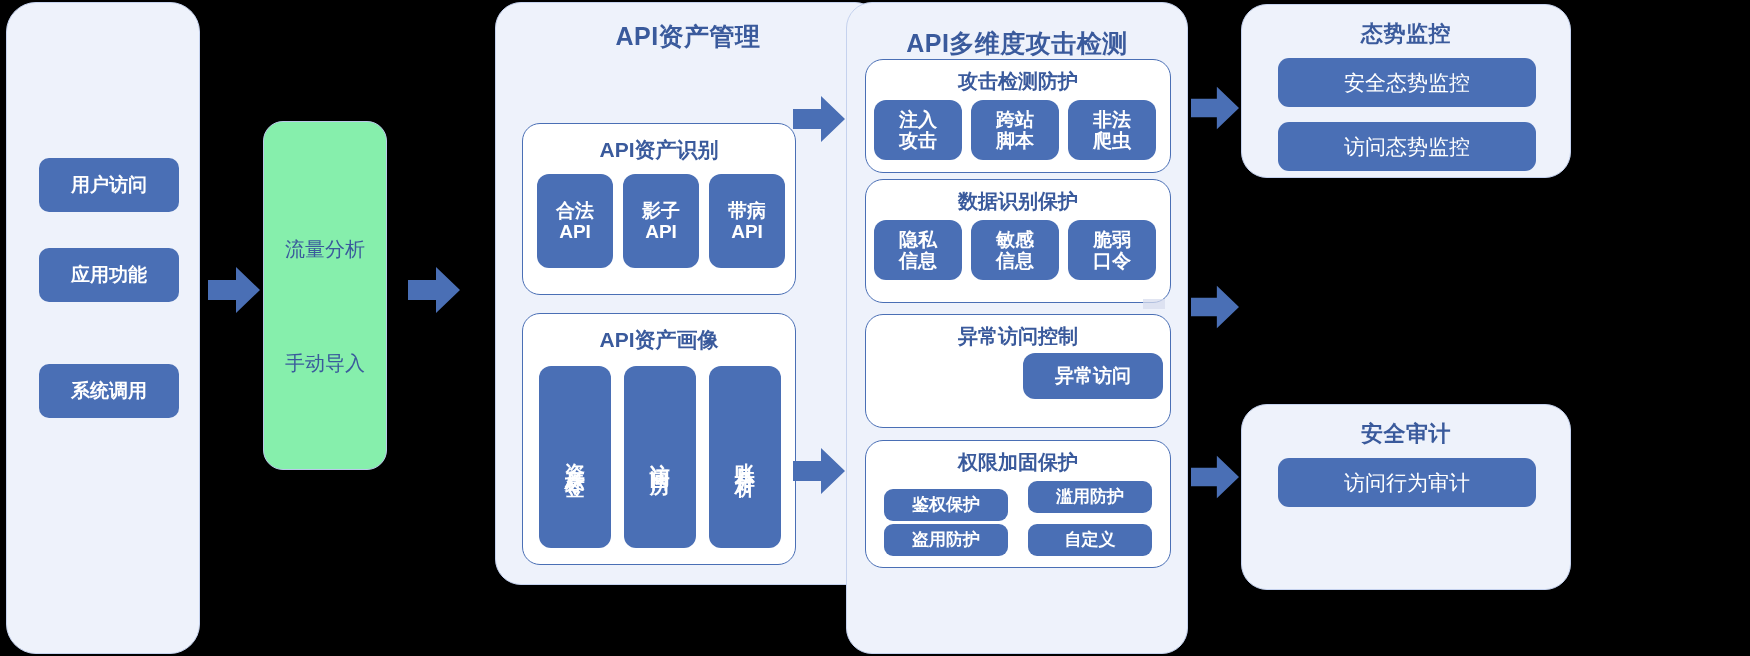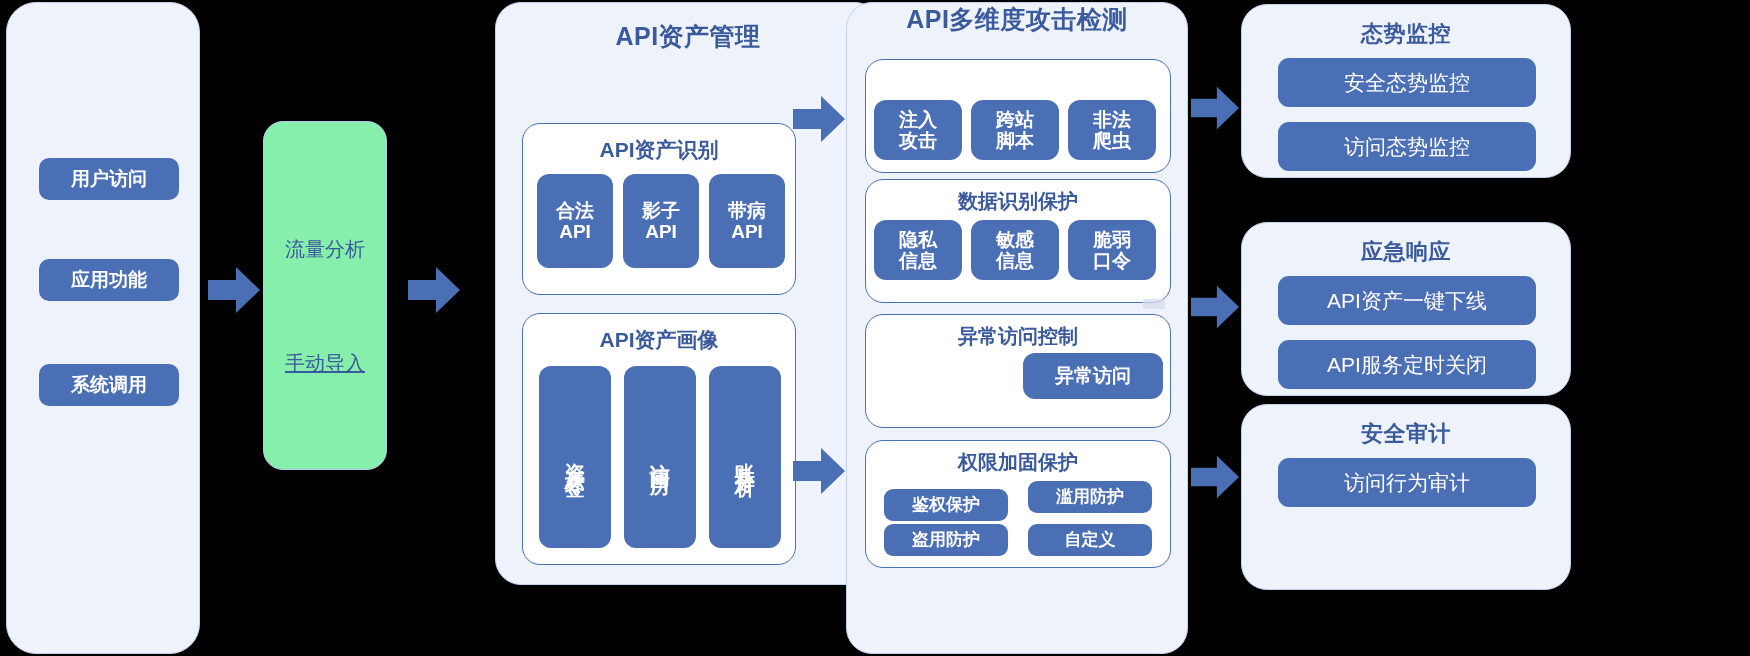--- a/index.html
+++ b/index.html
@@ -48,36 +48,36 @@
     position: absolute;
   }
 
   
   .arrow { position: absolute; }
   .arrow svg { display: block; }
 
   
   #sources { left: 6px; top: 2px; width: 194px; height: 652px; border-radius: 30px; }
   #sources .chip {
-    left: 32px; width: 140px; height: 42px;
+    left: 32px; width: 140px; height: 54px;
     font-size: 19px; border-radius: 10px;
   }
   #src0 { top: 155px; }
-  #src1 { top: 256px; text-align: right; }
+  #src1 { top: 245px; text-align: right; }
   #src2 { top: 361px; }
 
   
   #traffic { left: 263px; top: 121px; width: 124px; height: 349px; border-radius: 20px;
              background:#86efac; border:1px solid #b9c9ea; }
   #traffic .tline {
     position: absolute; left: 0; width: 100%;
     text-align: center; color: #3a5a9c; font-size: 20px;
   }
   #tl0 { top: 114px; }
-  #tl1 { top: 228px; text-decoration: underline; }
+  #tl1 { top: 228px; }
 
   
   #assets { left: 463px; top: 2px; width: 386px; height: 583px; margin-left: 32px; }
   #assets > .panel-title { margin-top: 17px; font-size: 25px; }
 
   #sp-identify { left: 26px; top: 120px; width: 274px; height: 172px; }
   #sp-portrait { left: 26px; top: 310px; width: 274px; height: 252px; }
   .sp-h { margin-top: 12px; font-size: 21px; }
 
   #sp-identify .chip {
@@ -86,21 +86,21 @@
   #ai0 { left: 14px; }  #ai1 { left: 100px; }  #ai2 { left: 186px; }
 
   #sp-portrait .chip {
     top: 52px; width: 72px; height: 182px; font-size: 20px; border-radius: 12px;
     writing-mode: vertical-rl; text-orientation: upright; letter-spacing: 5px;
   }
   #ap0 { left: 16px; }  #ap1 { left: 101px; }  #ap2 { left: 186px; }
 
   
   #detect { left: 846px; top: 2px; width: 342px; height: 652px; }
-  #detect > .panel-title { margin-top: 0; font-size: 25px; }
+  #detect > .panel-title { margin-top: 24px; font-size: 25px; }
 
   .dsp { left: 18px; width: 306px; }
   #dsp0 { top: 56px; height: 114px; }
   #dsp1 { top: 176px; height: 124px; }
   #dsp2 { top: 311px; height: 114px; }
   #dsp3 { top: 437px; height: 128px; }
   .dsp .subpanel-title { margin-top: 8px; font-size: 20px; }
 
   .dsp .chip.three {
     top: 40px; width: 88px; height: 60px; font-size: 19px; border-radius: 12px;
@@ -193,20 +193,21 @@
   <div class="arrow" style="left:793px; top:448px;">
     <svg width="52" height="46" viewBox="0 0 52 46">
       <path d="M0 13 L28 13 L28 0 L52 23 L28 46 L28 33 L0 33 Z" fill="#4a6fb5"></path>
     </svg>
   </div>
 
   <div class="panel" id="detect">
     <div class="panel-title">API多维度攻击检测</div>
 
     <div class="subpanel dsp" id="dsp0">
+      <div class="subpanel-title">攻击检测防护</div>
       <div class="chip three c3a">注入<br>攻击</div>
       <div class="chip three c3b">跨站<br>脚本</div>
       <div class="chip three c3c">非法<br>爬虫</div>
     </div>
 
     <div class="subpanel dsp" id="dsp1">
       <div class="subpanel-title">数据识别保护</div>
       <div class="chip three c3a">隐私<br>信息</div>
       <div class="chip three c3b">敏感<br>信息</div>
       <div class="chip three c3c">脆弱<br>口令</div>
@@ -243,24 +244,19 @@
       <path d="M0 13 L28 13 L28 0 L52 23 L28 46 L28 33 L0 33 Z" fill="#4a6fb5"></path>
     </svg>
   </div>
 
   <div class="panel outcome" id="out0">
     <div class="panel-title">态势监控</div>
     <div class="chip o-a">安全态势监控</div>
     <div class="chip o-b">访问态势监控</div>
   </div>
 
-  <div class="panel outcome" id="out1">
-    <div class="panel-title">应急响应</div>
-    <div class="chip o-a">API资产一键下线</div>
-    <div class="chip o-b">API服务定时关闭</div>
-  </div>
 
   <div class="panel outcome" id="out2">
     <div class="panel-title">安全审计</div>
     <div class="chip o-a">访问行为审计</div>
   </div>
 
 </div>
 
 </body></html>

